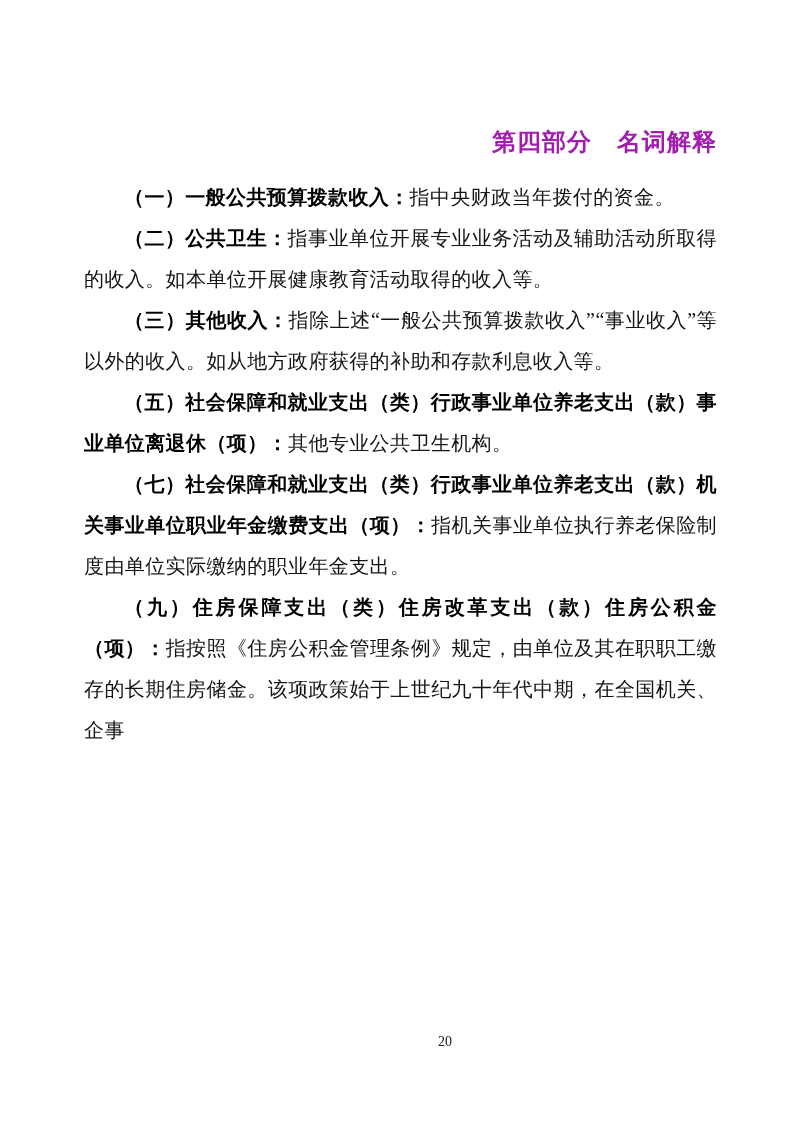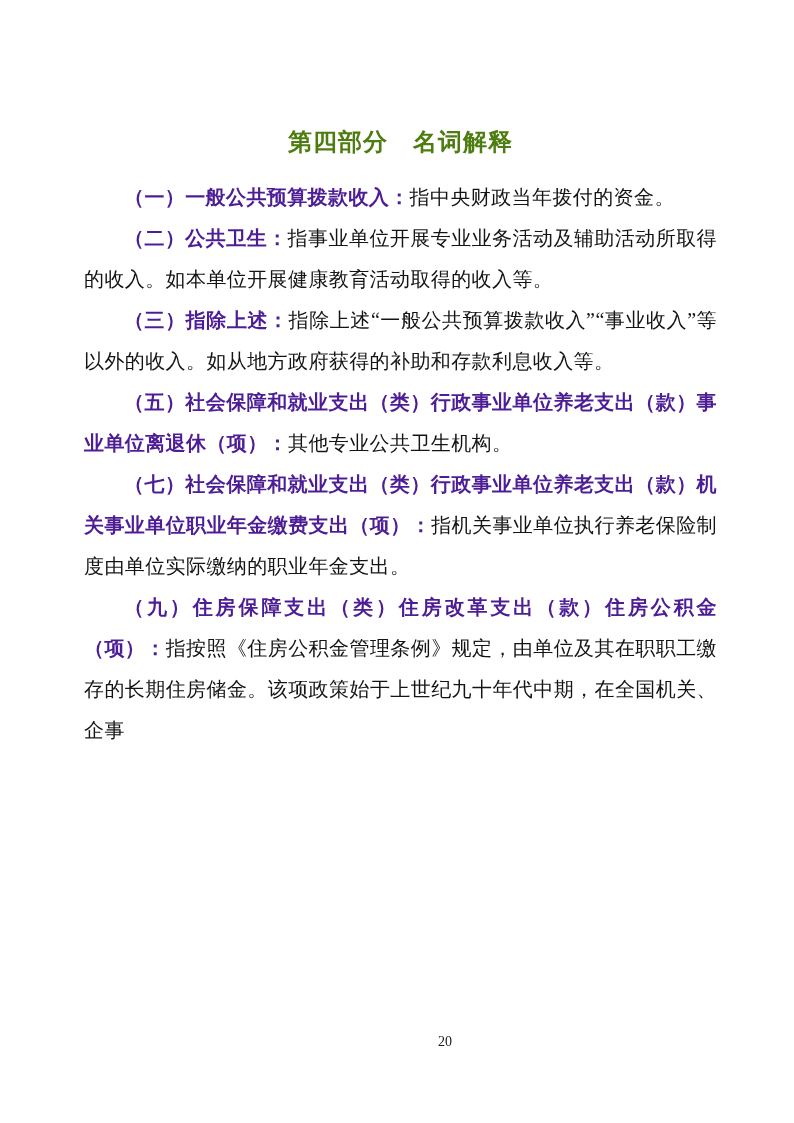--- a/index.html
+++ b/index.html
@@ -19,48 +19,48 @@
     height: 1123px;
     background: #ffffff;
     overflow: hidden;
   }
   .doc-title {
     position: absolute;
     left: 84px;
     top: 127px;
     width: 633px;
     margin: 0;
-    text-align: center;
+    text-align: right;
     font-family: "Liberation Sans", "DejaVu Sans", sans-serif;
     font-size: 24px;
     font-weight: bold;
     line-height: 30px;
     letter-spacing: 1px;
-    color: #4d7c0f;
+    color: #a21caf;
   }
   .content {
     position: absolute;
     left: 84px;
     top: 177px;
     width: 633px;
   }
   .para {
     margin: 0;
     font-size: 20px;
     line-height: 41px;
     text-align: justify;
     text-justify: inter-ideograph;
     text-indent: 2em;
     word-break: break-all;
     letter-spacing: 0.4px;
     color: #141414;
   }
   .term {
     font-weight: bold;
-    color: #4c1d95;
+    color: #000000;
   }
   .page-number {
     position: absolute;
     left: 0;
     top: 1032px;
     width: 794px;
     text-align: center;
     font-size: 14px;
     line-height: 20px;
     color: #1a1a1a;
@@ -73,21 +73,21 @@
 <div class="page">
 
   <h1 class="doc-title">第四部分　名词解释</h1>
 
   <div class="content">
 
     <p class="para"><span class="term">（一）一般公共预算拨款收入：</span><span>指中央财政当年拨付的资金。</span></p>
 
     <p class="para"><span class="term">（二）公共卫生：</span><span>指事业单位开展专业业务活动及辅助活动所取得的收入。如本单位开展健康教育活动取得的收入等。</span></p>
 
-    <p class="para"><span class="term">（三）指除上述：</span><span>指除上述“一般公共预算拨款收入”“事业收入”等以外的收入。如从地方政府获得的补助和存款利息收入等。</span></p>
+    <p class="para"><span class="term">（三）其他收入：</span><span>指除上述“一般公共预算拨款收入”“事业收入”等以外的收入。如从地方政府获得的补助和存款利息收入等。</span></p>
 
 
     <p class="para"><span class="term">（五）社会保障和就业支出（类）行政事业单位养老支出（款）事业单位离退休（项）：</span><span>其他专业公共卫生机构。</span></p>
 
 
     <p class="para"><span class="term">（七）社会保障和就业支出（类）行政事业单位养老支出（款）机关事业单位职业年金缴费支出（项）：</span><span>指机关事业单位执行养老保险制度由单位实际缴纳的职业年金支出。</span></p>
 
 
     <p class="para"><span class="term">（九）住房保障支出（类）住房改革支出（款）住房公积金（项）：</span><span>指按照《住房公积金管理条例》规定，由单位及其在职职工缴存的长期住房储金。该项政策始于上世纪九十年代中期，在全国机关、企事</span></p>
 

